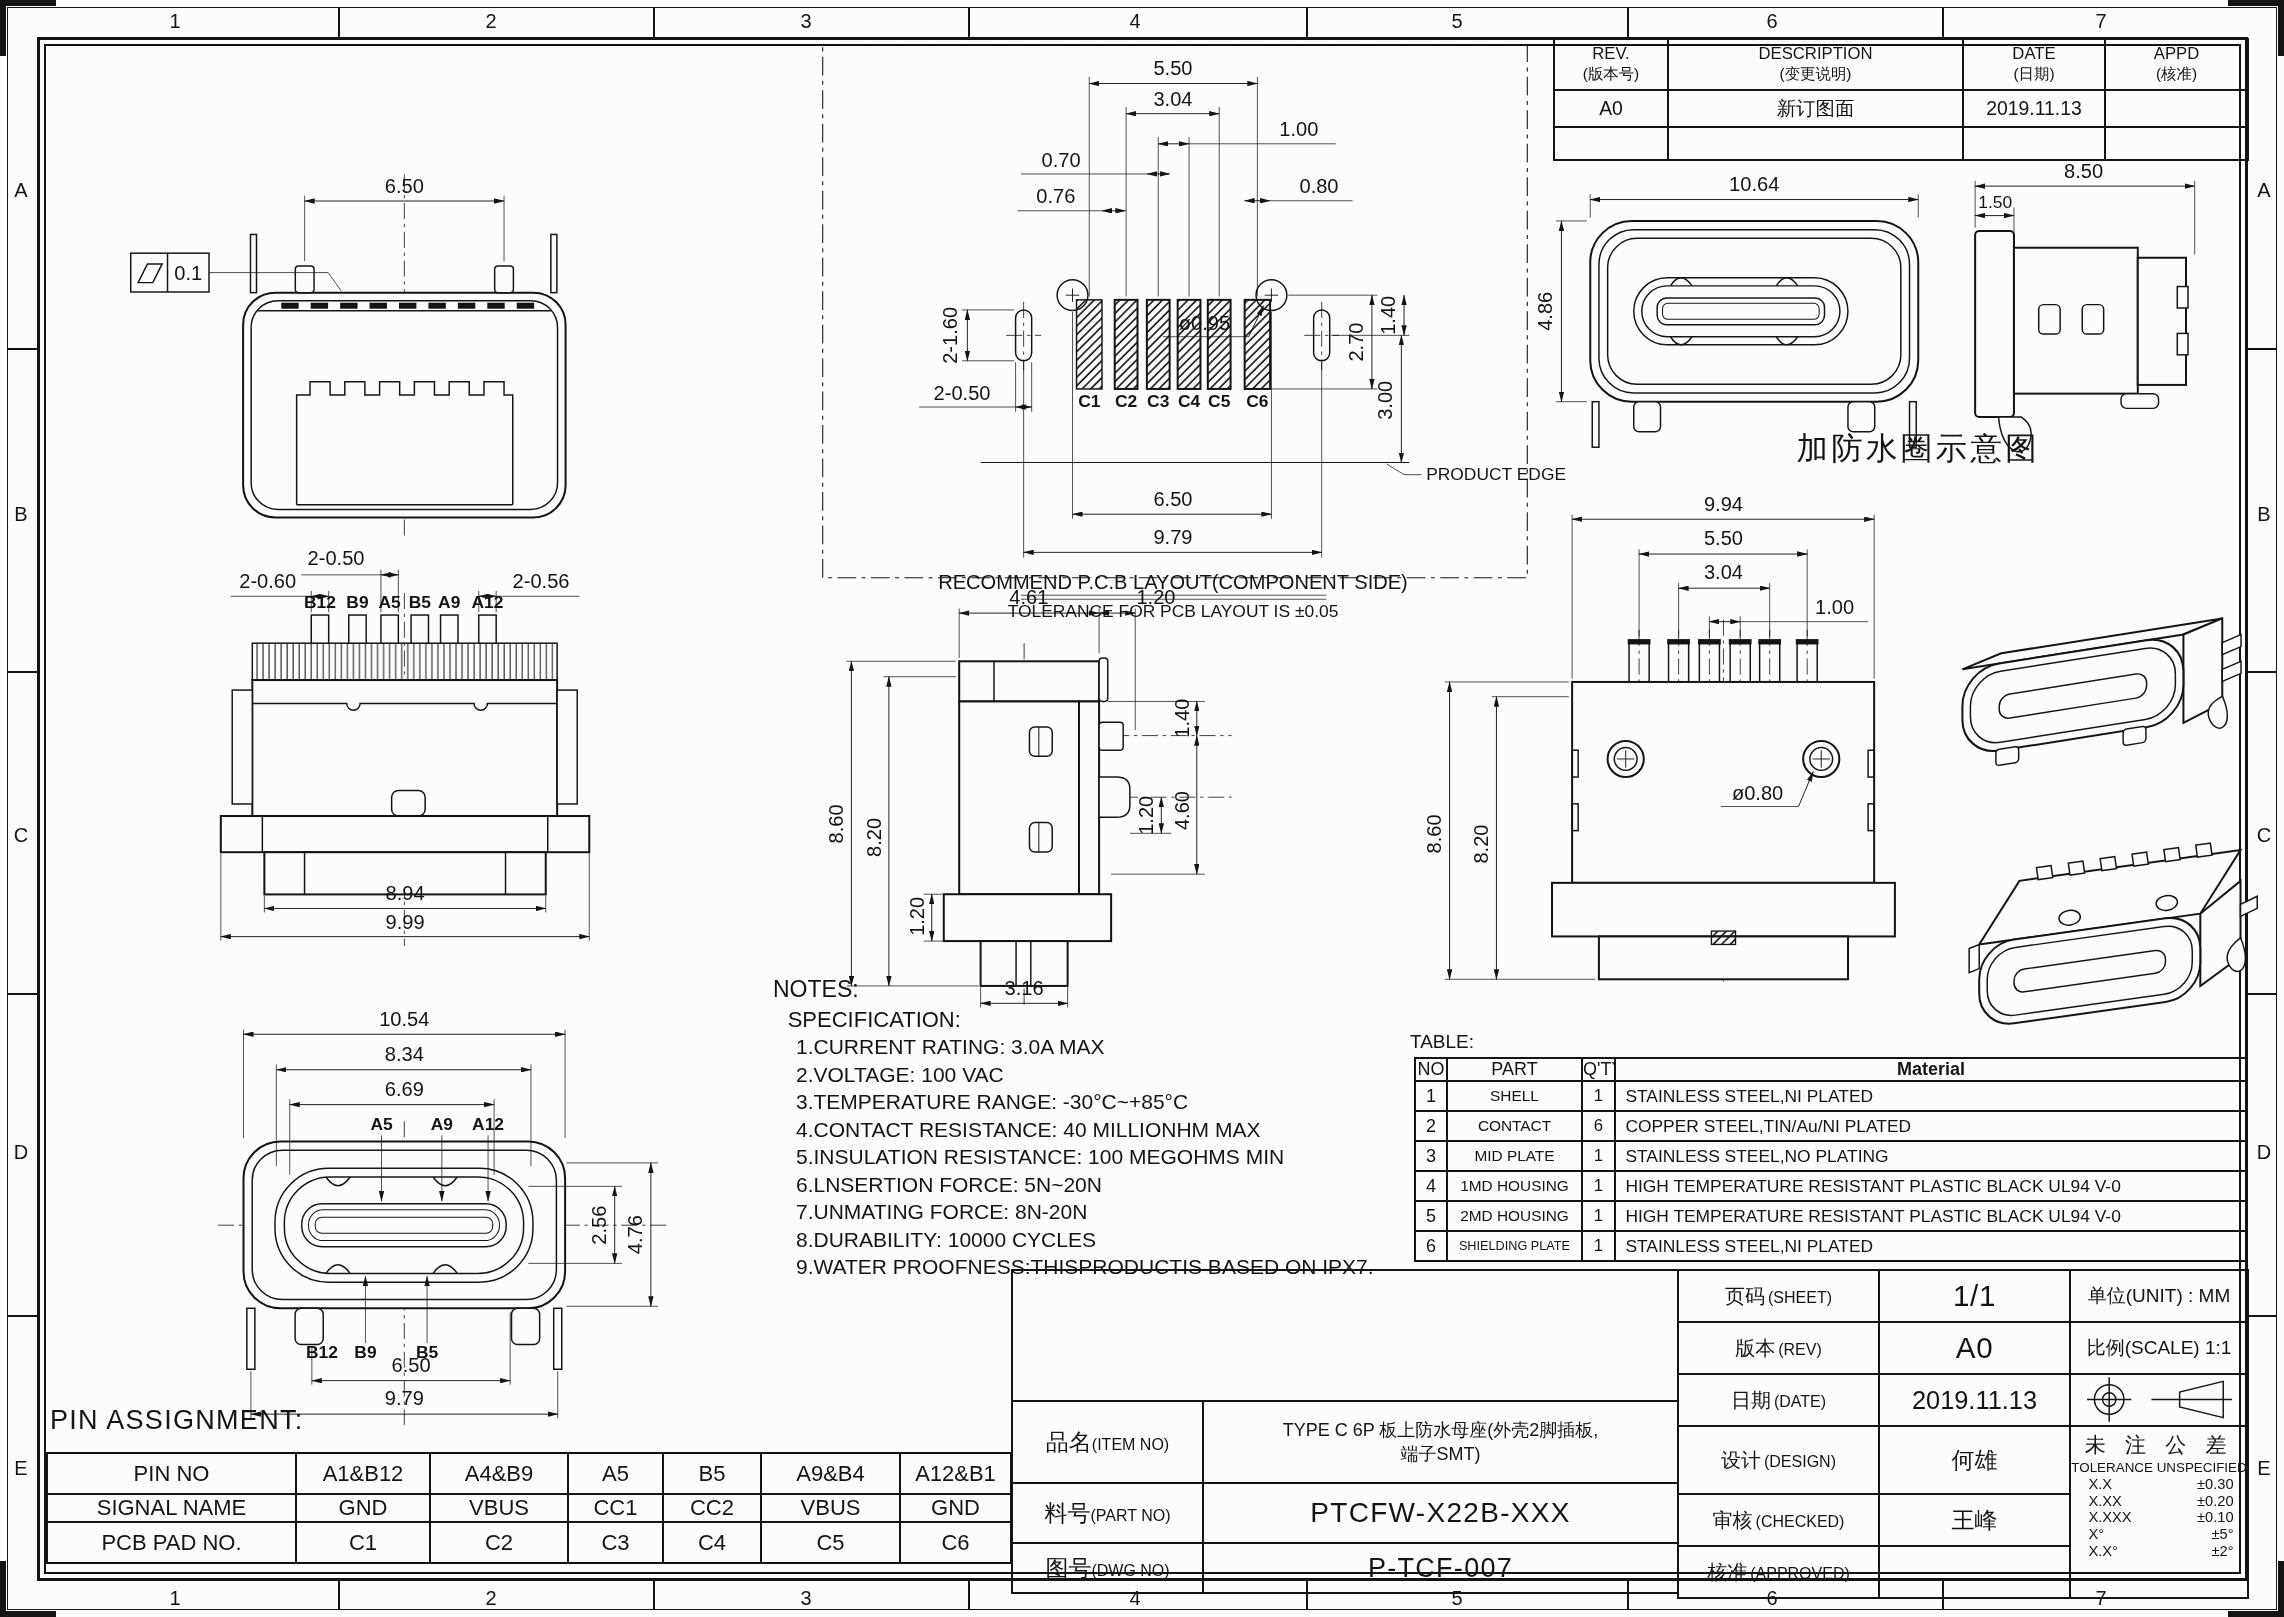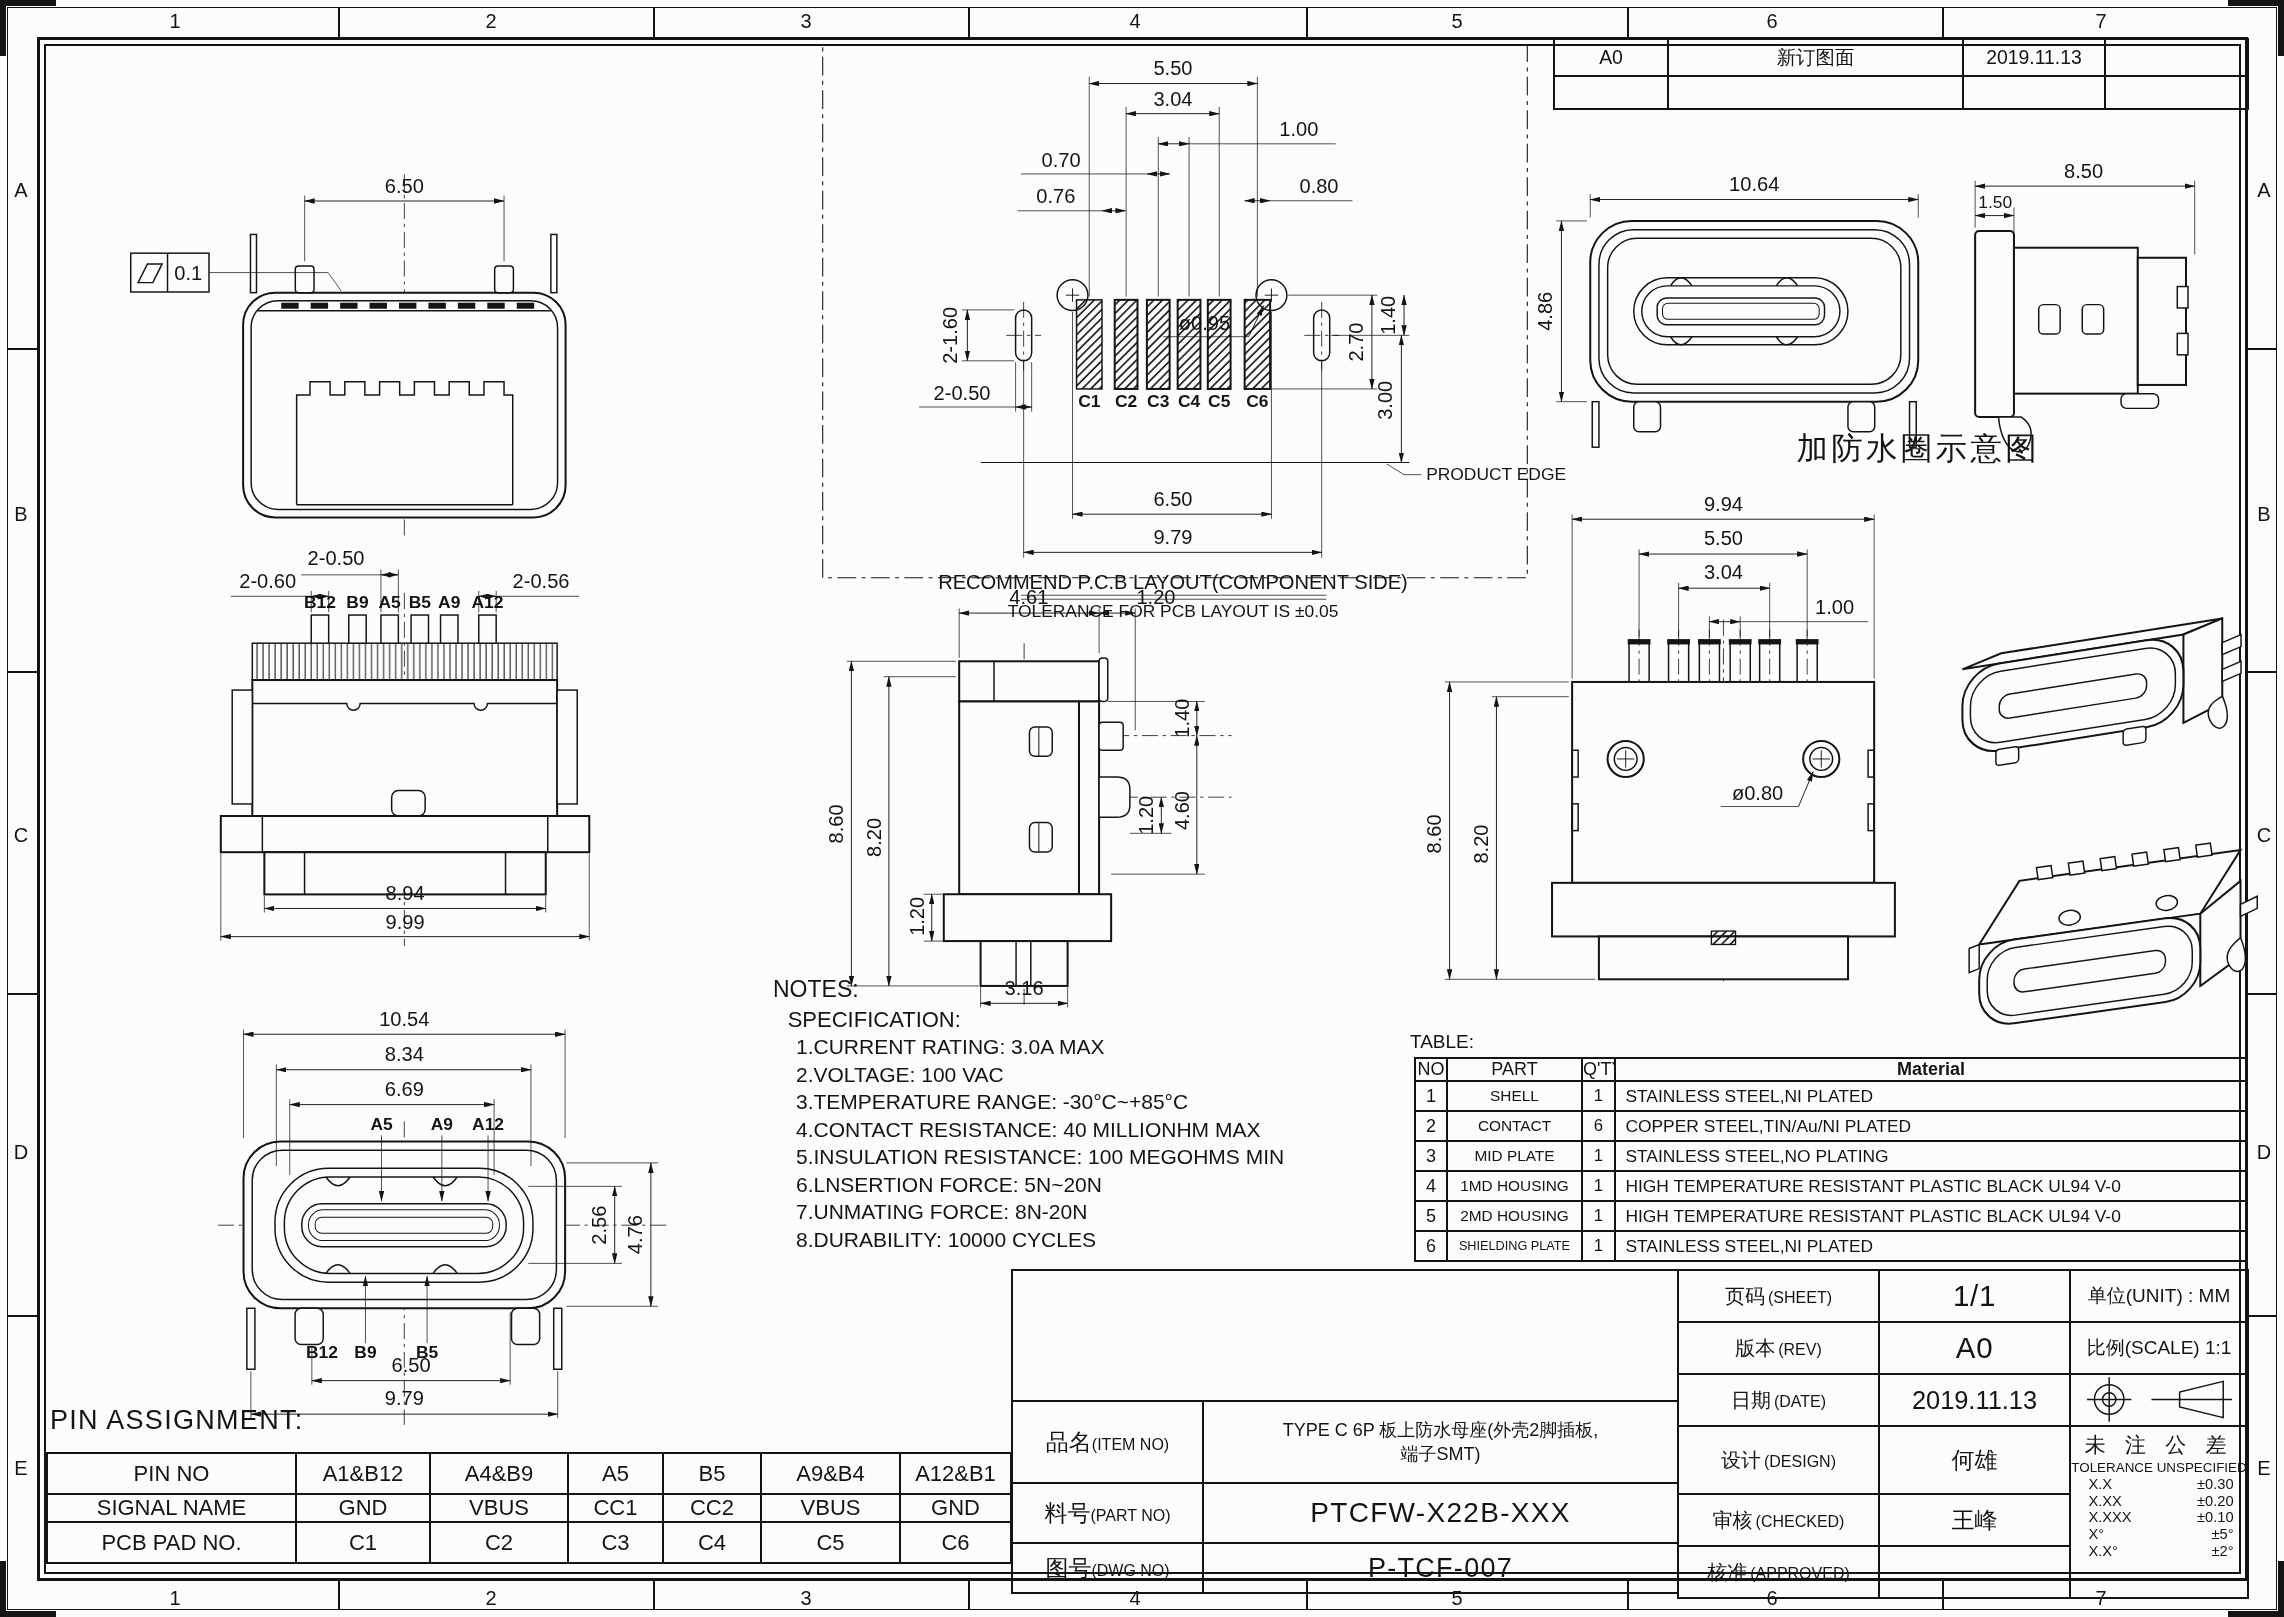--- a/index.html
+++ b/index.html
@@ -137,20 +137,38 @@
   <div class="ruler-num" style="left:2264px;top:1468px">E</div>
 
   <table class="abs" style="left:1553px;top:38px;width:694px">
     <colgroup>
         <col style="width:114px">
         <col style="width:295px">
         <col style="width:142px">
         <col style="width:143px">
       </colgroup>
     <tbody>
+        <tr style="height:51px">
+      <td>
+            <div class="rev-en">REV.</div>
+            <div class="rev-zh">(版本号)</div>
+          </td>
+      <td>
+            <div class="rev-en">DESCRIPTION</div>
+            <div class="rev-zh">(变更说明)</div>
+          </td>
+      <td>
+            <div class="rev-en">DATE</div>
+            <div class="rev-zh">(日期)</div>
+          </td>
+      <td>
+            <div class="rev-en">APPD</div>
+            <div class="rev-zh">(核准)</div>
+          </td>
+    </tr>
     <tr style="height:37px">
       <td class="rev-val">A0</td>
       <td class="rev-val">新订图面</td>
       <td class="rev-val">2019.11.13</td>
       <td class="rev-val"></td>
     </tr>
     <tr style="height:33px">
       <td class="rev-val"></td>
       <td class="rev-val"></td>
       <td class="rev-val"></td>
@@ -217,20 +235,21 @@
     <div class="note-title">NOTES:</div>
     <div class="note-sub">SPECIFICATION:</div>
     <div class="note-item">1.CURRENT RATING: 3.0A MAX</div>
     <div class="note-item">2.VOLTAGE: 100 VAC</div>
     <div class="note-item">3.TEMPERATURE RANGE: -30°C~+85°C</div>
     <div class="note-item">4.CONTACT RESISTANCE: 40 MILLIONHM MAX</div>
     <div class="note-item">5.INSULATION RESISTANCE: 100 MEGOHMS MIN</div>
     <div class="note-item">6.LNSERTION FORCE: 5N~20N</div>
     <div class="note-item">7.UNMATING FORCE: 8N-20N</div>
     <div class="note-item">8.DURABILITY: 10000 CYCLES</div>
+    <div class="note-item">9.WATER PROOFNESS:THISPRODUCTIS BASED ON IPX7.</div>
   </div>
 
   <div id="pin-title">PIN ASSIGNMENT:</div>
   <table class="abs" style="left:46px;top:1452px;width:964px">
     <colgroup>
         <col style="width:249px">
         <col style="width:134px">
         <col style="width:138px">
         <col style="width:95px">
         <col style="width:98px">

